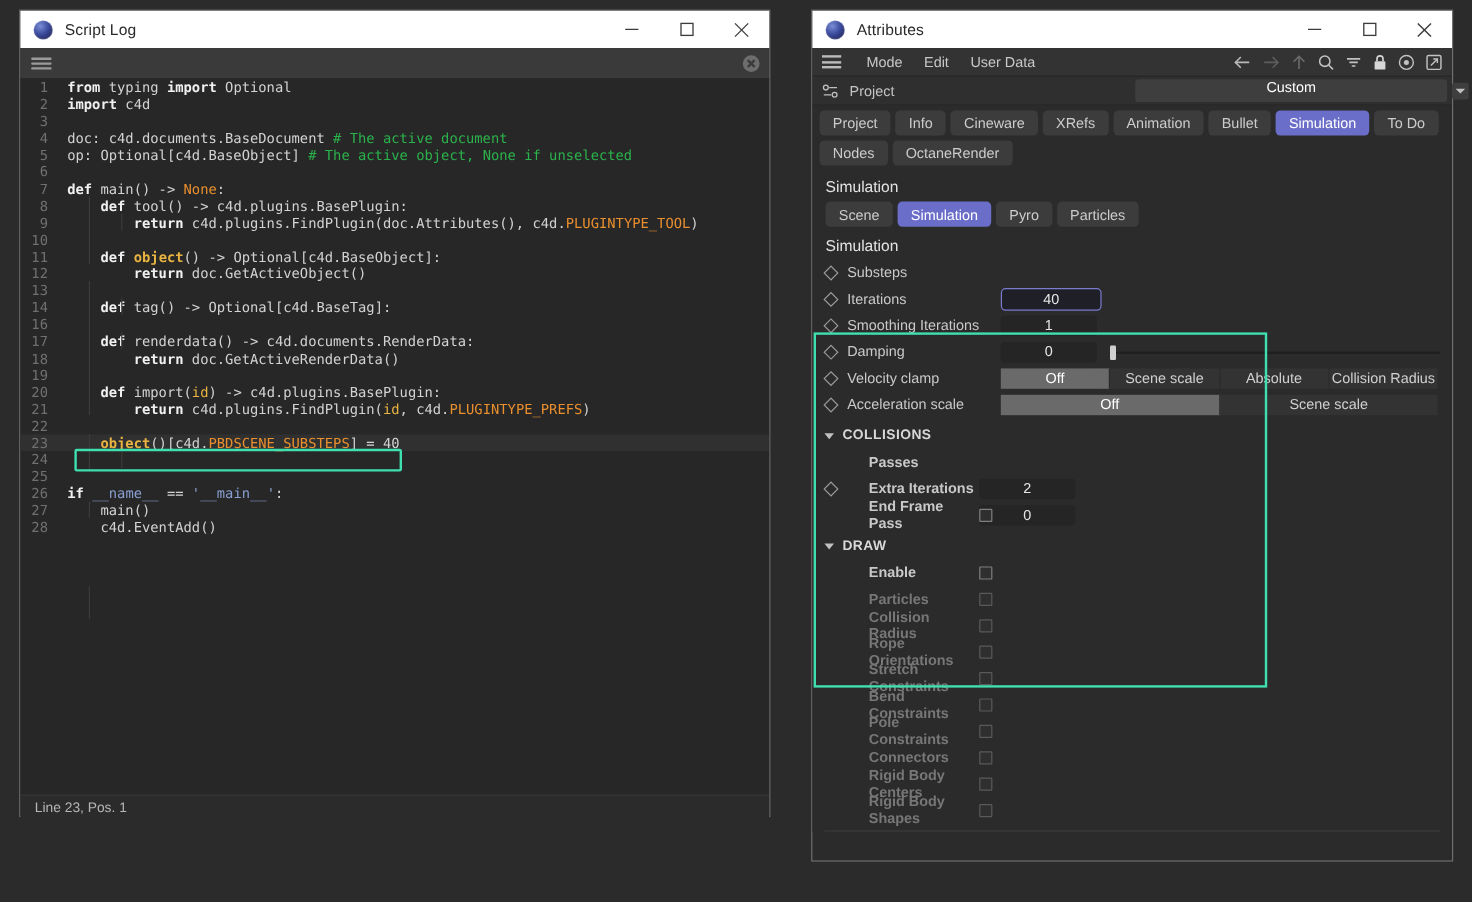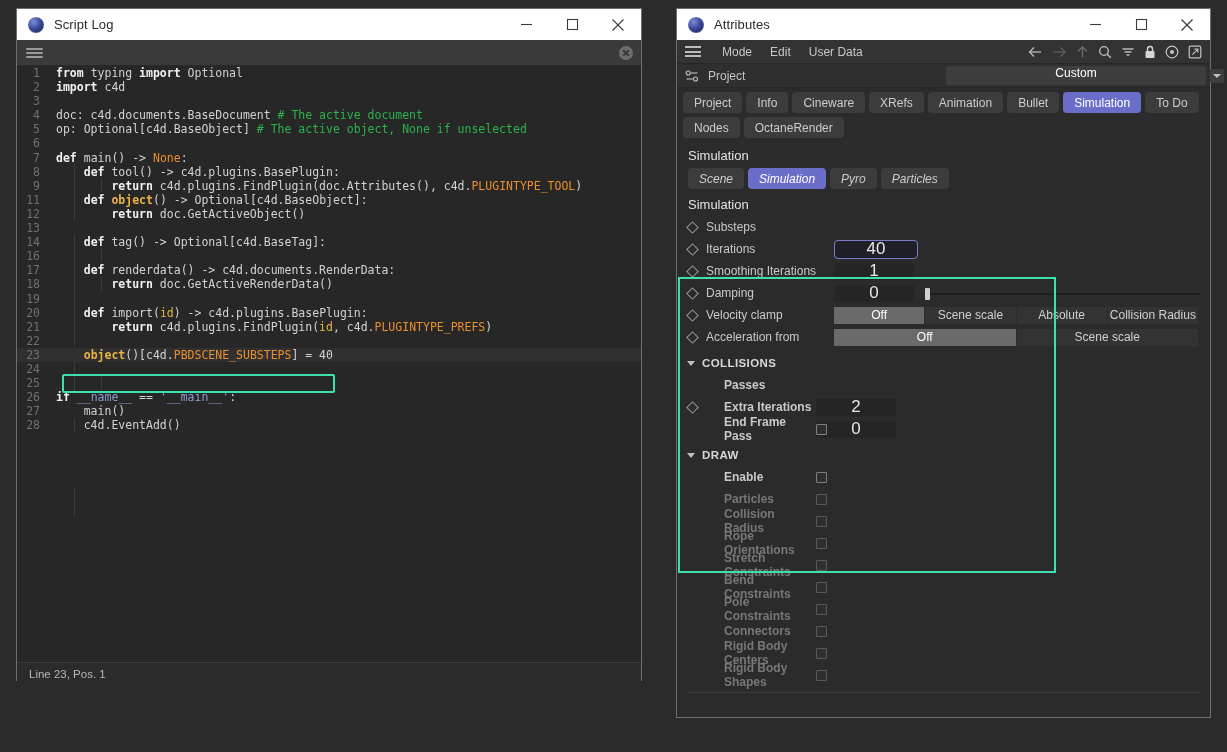--- a/index.html
+++ b/index.html
@@ -183,21 +183,21 @@
     width: 378px; height: 296px;
     border: 2px solid #3fe0b0;
     pointer-events: none;
     z-index: 5;
   }
 
   .sec-head {
     font-size: 13px; color: #e3e3e3;
     padding: 4px 0 4px 11px;
   }
-  .sub-tabs { display: flex; gap: 4px; padding: 1px 0 4px 11px; font-style: italic; }
+  .sub-tabs { display: flex; gap: 4px; padding: 1px 0 4px 11px; }
 
   .row {
     display: flex; align-items: center;
     height: 22px; padding-left: 11px;
   }
   .diamond {
     width: 9px; height: 9px;
     border: 1px solid #9a9a9a;
     transform: rotate(45deg);
     margin-right: 9px; flex: 0 0 auto;
@@ -205,21 +205,21 @@
   .diamond.hidden { visibility: hidden; }
   .rlabel {
     font-size: 12px; color: #c9c9c9;
     width: 128px; flex: 0 0 auto;
   }
   .rlabel.ind { padding-left: 18px; width: 110px; font-weight: bold; }
   .numfield {
     width: 80px; height: 17px;
     background: #252525; border-radius: 3px;
     display: flex; align-items: center; justify-content: center;
-    font-size: 17px; color: #e6e6e6; margin-top: 44px;
+    font-size: 12px; color: #e6e6e6; margin-top: 44px;
   }
   .numfield.focus {
     border: 1px solid #7a7ccd;
     background: #1f1f28;
     height: 19px; width: 84px;
     border-radius: 4px;
   }
   .slider {
     flex: 1 1 auto; height: 17px; position: relative; margin-left: 6px;
   }
@@ -317,20 +317,21 @@
       <div id="code-lines">
           <div class="code-row"><span class="gutter">1</span><span class="codetext"><span class="tok-kw">from</span><span class="tok-plain"> typing </span><span class="tok-kw">import</span><span class="tok-plain"> Optional</span></span></div>
           <div class="code-row"><span class="gutter">2</span><span class="codetext"><span class="tok-kw">import</span><span class="tok-plain"> c4d</span></span></div>
           <div class="code-row"><span class="gutter">3</span><span class="codetext"></span></div>
           <div class="code-row"><span class="gutter">4</span><span class="codetext"><span class="tok-plain">doc: c4d.documents.BaseDocument </span><span class="tok-cmt"># The active document</span></span></div>
           <div class="code-row"><span class="gutter">5</span><span class="codetext"><span class="tok-plain">op: Optional[c4d.BaseObject] </span><span class="tok-cmt"># The active object, None if unselected</span></span></div>
           <div class="code-row"><span class="gutter">6</span><span class="codetext"></span></div>
           <div class="code-row"><span class="gutter">7</span><span class="codetext"><span class="tok-kw">def</span><span class="tok-plain"> main() -&gt; </span><span class="tok-none">None</span><span class="tok-plain">:</span></span></div>
           <div class="code-row"><span class="gutter">8</span><span class="codetext"><span class="tok-plain">    </span><span class="tok-kw">def</span><span class="tok-plain"> tool() -&gt; c4d.plugins.BasePlugin:</span></span></div>
           <div class="code-row"><span class="gutter">9</span><span class="codetext"><span class="tok-plain">        </span><span class="tok-kw">return</span><span class="tok-plain"> c4d.plugins.FindPlugin(doc.Attributes(), c4d.</span><span class="tok-const">PLUGINTYPE_TOOL</span><span class="tok-plain">)</span></span></div>
+          <div class="code-row"><span class="gutter">10</span><span class="codetext"></span></div>
           <div class="code-row"><span class="gutter">11</span><span class="codetext"><span class="tok-plain">    </span><span class="tok-kw">def</span><span class="tok-plain"> </span><span class="tok-fn">object</span><span class="tok-plain">() -&gt; Optional[c4d.BaseObject]:</span></span></div>
           <div class="code-row"><span class="gutter">12</span><span class="codetext"><span class="tok-plain">        </span><span class="tok-kw">return</span><span class="tok-plain"> doc.GetActiveObject()</span></span></div>
           <div class="code-row"><span class="gutter">13</span><span class="codetext"></span></div>
           <div class="code-row"><span class="gutter">14</span><span class="codetext"><span class="tok-plain">    </span><span class="tok-kw">def</span><span class="tok-plain"> tag() -&gt; Optional[c4d.BaseTag]:</span></span></div>
           <div class="code-row"><span class="gutter">16</span><span class="codetext"></span></div>
           <div class="code-row"><span class="gutter">17</span><span class="codetext"><span class="tok-plain">    </span><span class="tok-kw">def</span><span class="tok-plain"> renderdata() -&gt; c4d.documents.RenderData:</span></span></div>
           <div class="code-row"><span class="gutter">18</span><span class="codetext"><span class="tok-plain">        </span><span class="tok-kw">return</span><span class="tok-plain"> doc.GetActiveRenderData()</span></span></div>
           <div class="code-row"><span class="gutter">19</span><span class="codetext"></span></div>
           <div class="code-row"><span class="gutter">20</span><span class="codetext"><span class="tok-plain">    </span><span class="tok-kw">def</span><span class="tok-plain"> import(</span><span class="tok-arg">id</span><span class="tok-plain">) -&gt; c4d.plugins.BasePlugin:</span></span></div>
           <div class="code-row"><span class="gutter">21</span><span class="codetext"><span class="tok-plain">        </span><span class="tok-kw">return</span><span class="tok-plain"> c4d.plugins.FindPlugin(</span><span class="tok-arg">id</span><span class="tok-plain">, c4d.</span><span class="tok-const">PLUGINTYPE_PREFS</span><span class="tok-plain">)</span></span></div>
@@ -498,21 +499,21 @@
         <span class="rlabel">Velocity clamp</span>
         <div class="seg" id="vel-seg">
             <div class="segbtn on">Off</div>
             <div class="segbtn">Scene scale</div>
             <div class="segbtn">Absolute</div>
             <div class="segbtn">Collision Radius</div>
           </div>
       </div>
       <div class="row">
         <span class="diamond"></span>
-        <span class="rlabel">Acceleration from</span>
+        <span class="rlabel">Acceleration scale</span>
         <div class="seg" id="acc-seg">
             <div class="segbtn on">Off</div>
             <div class="segbtn">Scene scale</div>
           </div>
       </div>
 
       <div class="group-head">
         <i class="chev"></i>
         <span>COLLISIONS</span>
       </div>

